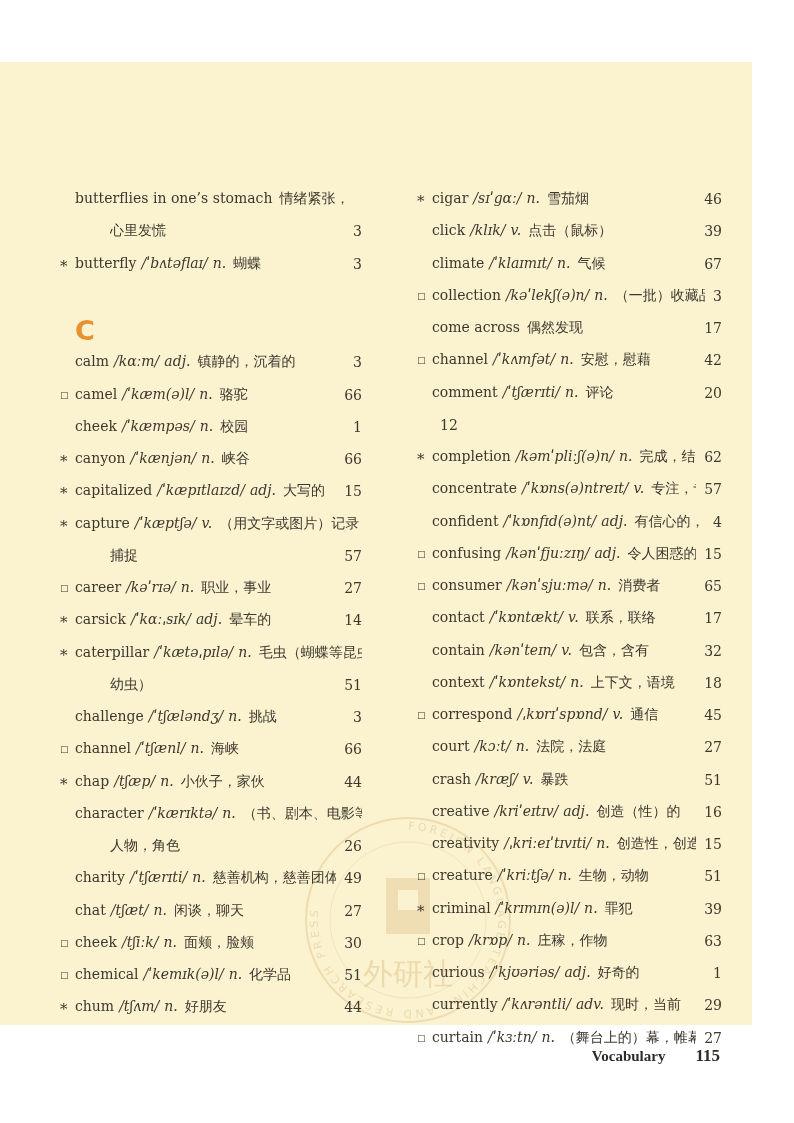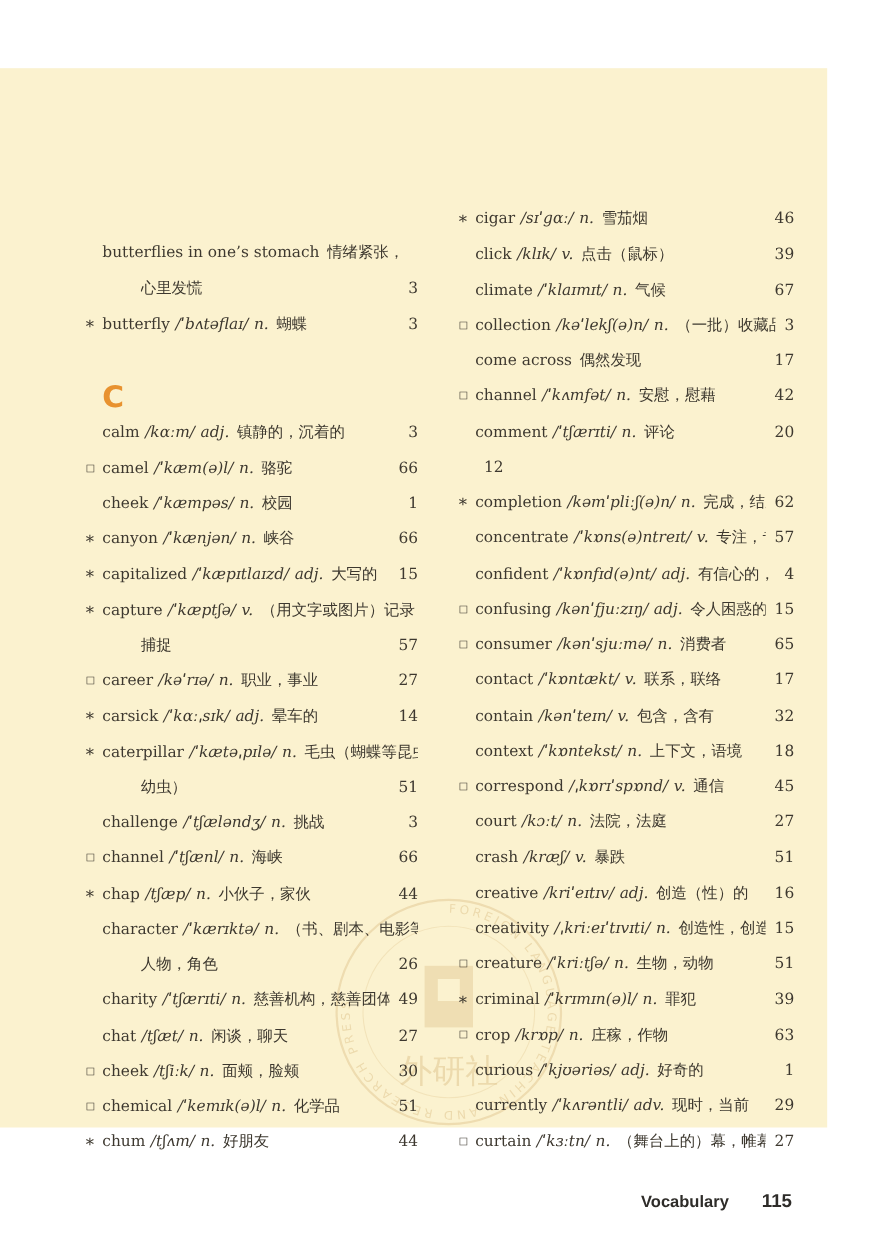--- a/index.html
+++ b/index.html
@@ -20,21 +20,21 @@
     position: absolute;
     left: 300px; top: 750px;
     width: 216px; height: 216px;
     opacity: 0.55;
     pointer-events: none;
   }
   .col {
     position: absolute;
     top: 121px;
   }
-  .col-left  { left: 78px;  width: 302px; margin-top: 31px; }
+  .col-left  { left: 60px;  width: 302px; }
   .col-right { left: 417px; width: 305px; }
   .row {
     height: 32.25px;
     display: flex;
     align-items: center;
     color: #3d382f;
     font-size: 14px;
   }
   .marker {
     width: 15px;
@@ -76,24 +76,23 @@
   }
   .footer {
     position: absolute;
     top: 1046px;
     left: 0;
     width: 720px;
     display: flex;
     justify-content: flex-end;
     align-items: baseline;
     gap: 30px;
-    font-family: Liberation Sans, sans-serif;
+    font-family: Liberation Serif, serif;
     font-weight: bold;
     color: #2e2c29;
-    margin-top: 36px;
   }
   .footer .label { font-size: 15px; }
   .footer .num   { font-size: 17px; }
   .wm-text { fill: rgba(203,162,94,0.55); font-family: "DejaVu Sans", sans-serif; }
 </style>
 </head>
 <body>
 
 <div class="panel">
 

